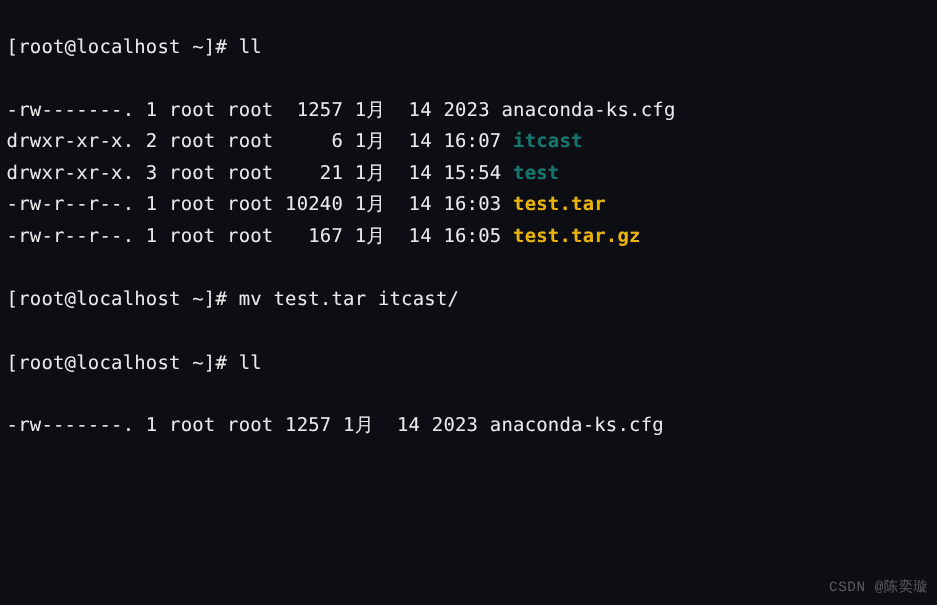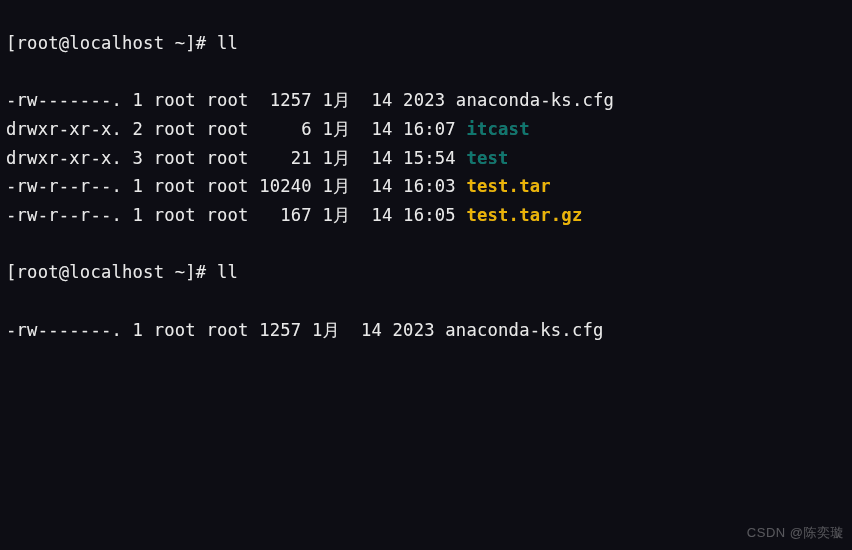--- a/index.html
+++ b/index.html
@@ -19,33 +19,34 @@
     white-space: pre;
     letter-spacing: 0.2px;
     text-shadow: 0 0 0.5px rgba(255,255,255,0.25);
   }
   .dir  { color: #0f766e; font-weight: bold; }
   .tar  { color: #eab308; font-weight: bold; }
   .watermark {
     position: absolute;
     right: 8px;
     bottom: 8px;
-    font-family: Liberation Sans, sans-serif;
+    font-family: Liberation Mono, monospace;
     font-size: 13px;
     color: rgba(230,230,230,0.35);
     letter-spacing: 0.5px;
     text-align: center;
   }
 </style>
 </head>
 <body>
 
 <div class="terminal">
 <div><span>[root@localhost ~]#</span> <span>ll</span></div>
 <div id="listing1"><div><span>-rw-------. 1 root root  1257 1月  14 2023 </span><span>anaconda-ks.cfg</span></div><div><span>drwxr-xr-x. 2 root root     6 1月  14 16:07 </span><span class="dir">itcast</span></div><div><span>drwxr-xr-x. 3 root root    21 1月  14 15:54 </span><span class="dir">test</span></div><div><span>-rw-r--r--. 1 root root 10240 1月  14 16:03 </span><span class="tar">test.tar</span></div><div><span>-rw-r--r--. 1 root root   167 1月  14 16:05 </span><span class="tar">test.tar.gz</span></div></div>
+<div><span>[root@localhost ~]#</span> <span>mv test.tar itcast/</span></div>
 <div><span>[root@localhost ~]#</span> <span>ll</span></div>
 <div id="listing2"><div><span>-rw-------. 1 root root 1257 1月  14 2023 </span><span>anaconda-ks.cfg</span></div></div>
 
 
 
 
 </div>
 
 <div class="watermark">CSDN @陈奕璇</div>
 

